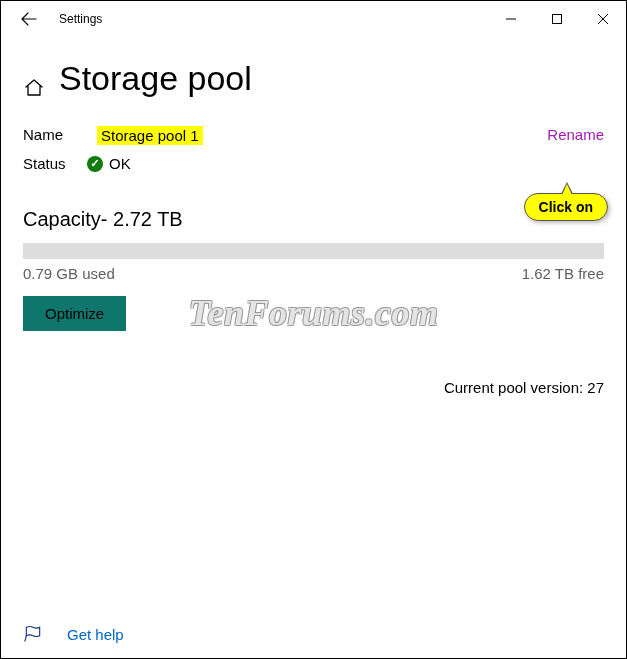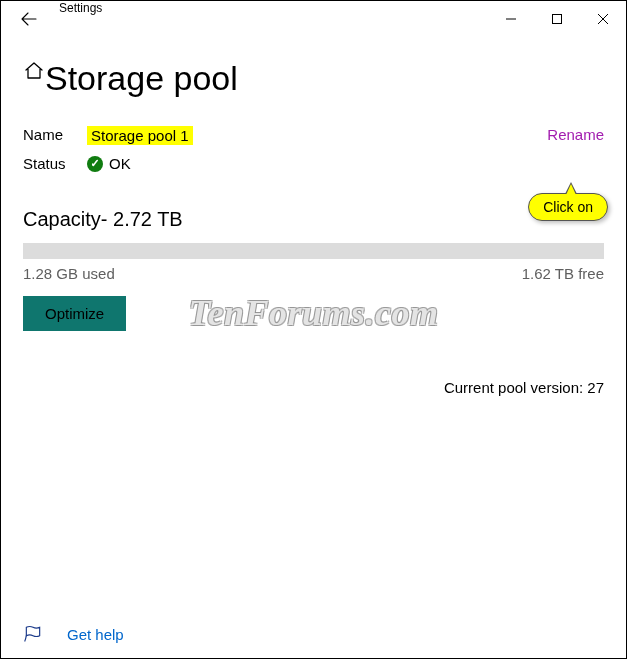--- a/index.html
+++ b/index.html
@@ -15,21 +15,21 @@
   .frame {
     border: 1px solid #000;
     box-sizing: border-box;
     width: 627px;
     height: 659px;
     position: relative;
     background: #fff;
   }
   .titlebar {
     display: flex;
-    align-items: flex-start;
+    align-items: center;
     height: 36px;
     padding: 0 0 0 8px;
   }
   .back-btn {
     width: 40px; height: 36px;
     display: flex; align-items: center; justify-content: center;
     cursor: pointer;
   }
   .tb-title {
     font-size: 12px;
@@ -43,41 +43,43 @@
   .win-btn {
     width: 46px; height: 36px;
     display: flex; align-items: center; justify-content: center;
     cursor: pointer;
   }
   .content {
     padding: 22px 22px 0 22px;
   }
   .page-header {
     display: flex;
-    align-items: flex-start;
+    align-items: flex-end;
+    gap: 14px;
   }
   .page-title {
     font-size: 34px;
     font-weight: 400;
     color: #000;
   }
   .info-row {
     display: flex;
     align-items: flex-start;
     font-size: 15px;
     margin-top: 28px;
   }
   .info-row.second { margin-top: 10px; }
   .info-label {
     width: 64px;
     color: #000;
   }
   .hl {
     background: #ffff00;
     padding: 1px 4px;
+    margin-left: 10px;
   }
   .rename {
     margin-left: auto;
     color: #a21caf;
     cursor: pointer;
   }
   .status-ok {
     display: inline-flex;
     align-items: center;
     gap: 6px;
@@ -148,21 +150,21 @@
   
   .callout {
     position: absolute;
     right: 18px;
     top: 192px;
     background: #ffff00;
     border: 1px solid #555;
     border-radius: 14px;
     padding: 5px 14px;
     font-size: 14px;
-    font-weight: normal;
+    font-weight: bold;
     color: #000;
     box-shadow: 2px 2px 4px rgba(0,0,0,.25);
   }
   .callout::before {
     content: "";
     position: absolute;
     top: -12px;
     left: 36px;
     width: 0; height: 0;
     border-left: 6px solid transparent;
@@ -252,21 +254,21 @@
       </span>
     </div>
 
     <div class="section-title">
       <span>Capacity</span>
       <span>- 2.72 TB</span>
     </div>
 
     <div class="progress-bar"></div>
     <div class="progress-labels">
-      <span>1.28 GB used</span>
+      <span>0.79 GB used</span>
       <span>1.62 TB free</span>
     </div>
 
 
     <button class="optimize-btn">Optimize</button>
 
     <div class="pool-version">Current pool version: 27</div>
 
   </div>
 

